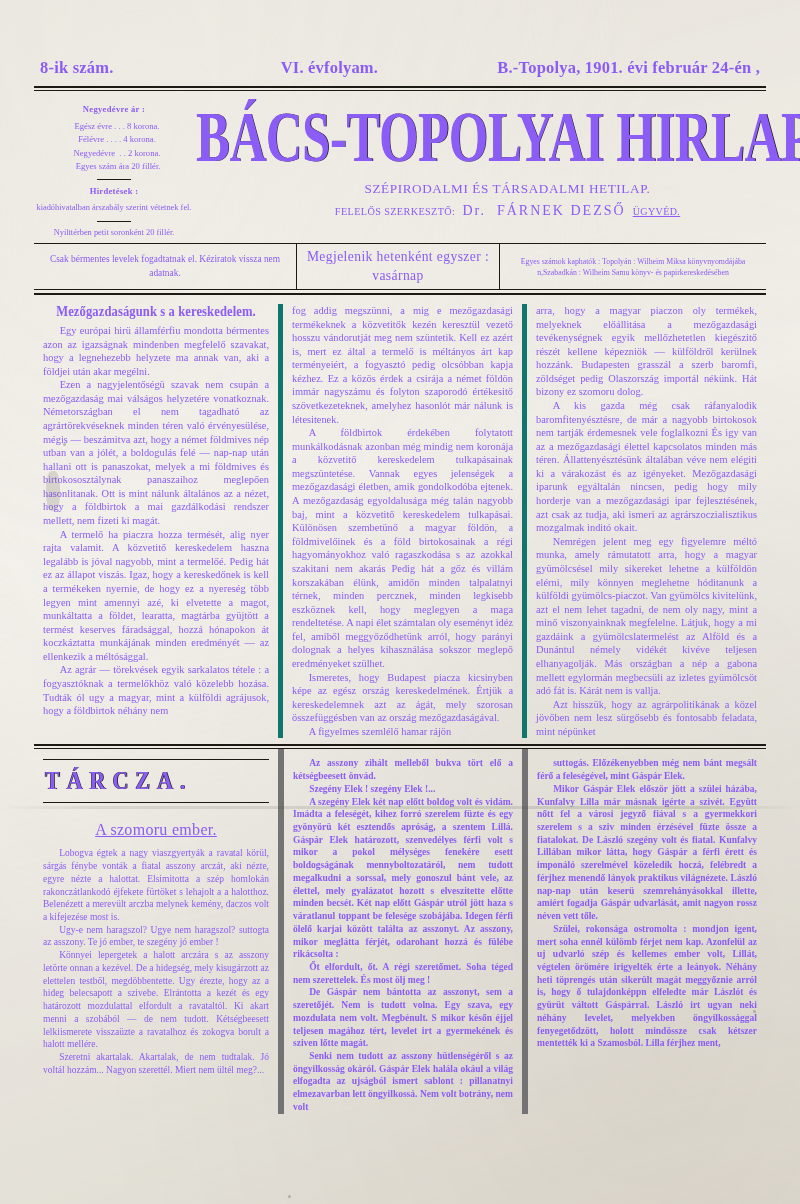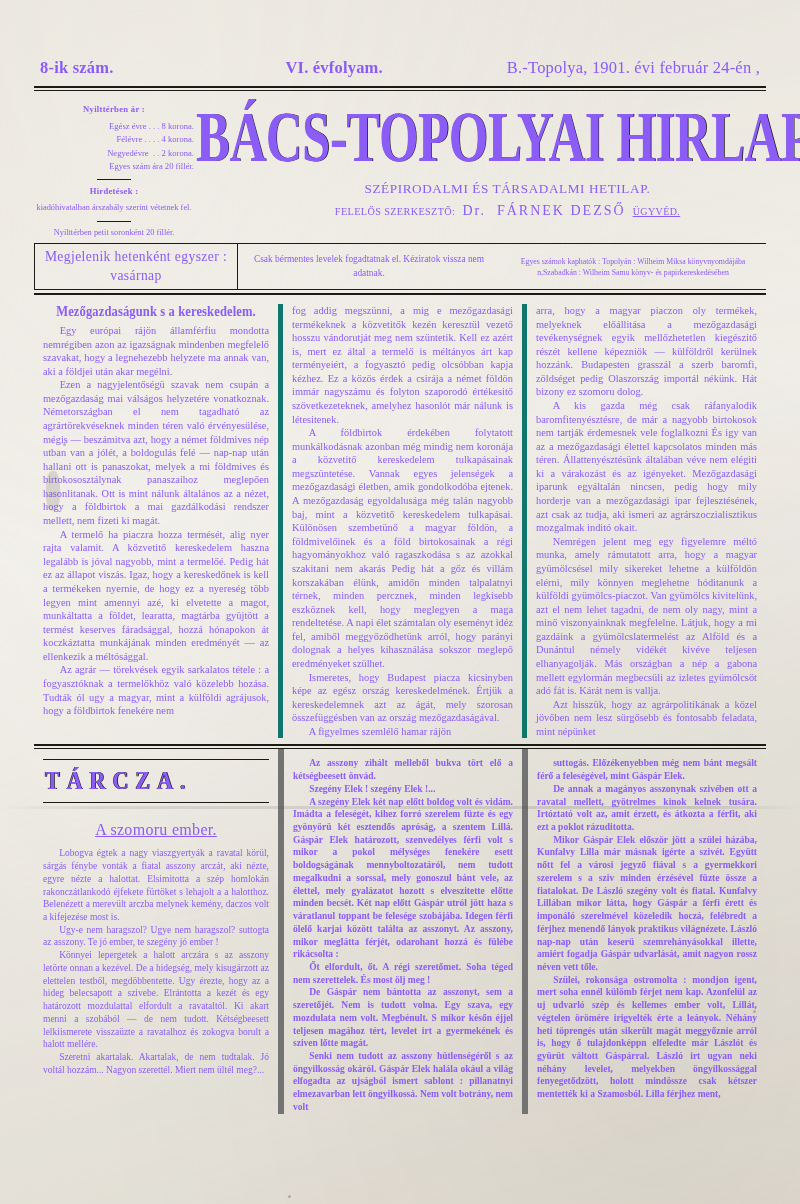--- a/index.html
+++ b/index.html
@@ -40,21 +40,21 @@
   .topline {
     display: flex;
     align-items: baseline;
     justify-content: space-between;
     padding: 58px 8px 6px 8px;
     font-size: 16.5px;
     letter-spacing: .2px;
   }
   .topline .tl-issue { font-weight: 700; }
   .topline .tl-vol { font-weight: 700; margin-left: 48px; }
-  .topline .tl-date { font-weight: 400; }
+  .topline .tl-date { font-weight: 700; }
 
   .rule-double {
     border: 0;
     border-top: 2.4px solid #1c1a14;
     border-bottom: 1px solid #1c1a14;
     height: 2px;
     margin: 2px 2px 0 2px;
   }
 
   
@@ -71,21 +71,21 @@
     text-align: center;
     padding-top: 6px;
   }
   .mast-side .side-head {
     font-weight: 700;
     font-size: 8.6px;
     letter-spacing: .3px;
     margin-bottom: 4px;
   }
   .price-list {
-    text-align: right;
+    text-align: center;
     padding-left: 6px;
     white-space: pre;
     line-height: 1.55;
     font-size: 8.6px;
   }
   .mini-rule {
     width: 34px;
     height: 0;
     border-top: 1.6px solid #1c1a14;
     margin: 6px auto 5px auto;
@@ -286,21 +286,21 @@
     <div class="topline">
       <span class="tl-issue">8-ik szám.</span>
       <span class="tl-vol">VI. évfolyam.</span>
       <span class="tl-date">B.-Topolya, 1901. évi február 24-én ,</span>
     </div>
     <hr class="rule-double">
 
     <div class="masthead">
 
       <div class="mast-side">
-        <div class="side-head">Nyilttérben ár :</div>
+        <div class="side-head">Negyedévre ár :</div>
         <div class="price-list">Egész évre . . . 8 korona.
 Félévre . . . . 4 korona.
 Negyedévre  . . 2 korona.
  Egyes szám ára 20 fillér.</div>
         <div class="mini-rule"></div>
         <div class="side-head">Hirdetések :</div>
         <div class="side-body">kiadóhivatalban árszabály szerint vétetnek fel.</div>
         <div class="mini-rule"></div>
         <div class="side-body">Nyilttérben petit soronként 20 fillér.</div>
       </div>
@@ -312,39 +312,39 @@
           <span class="ed-label">FELELŐS SZERKESZTŐ:</span>
           <span class="ed-name">Dr.</span>
           <span class="ed-name">FÁRNEK DEZSŐ</span>
           <span class="ed-role">ÜGYVÉD.</span>
         </div>
       </div>
 
     </div>
 
     <div class="infobar">
+      <div class="infobox ib-left">Csak bérmentes levelek fogadtatnak el. Kéziratok vissza nem adatnak.</div>
       <div class="infobox ib-mid">
         <div>
           <div>Megjelenik hetenként egyszer :</div>
           <div>vasárnap</div>
         </div>
       </div>
-      <div class="infobox ib-left">Csak bérmentes levelek fogadtatnak el. Kéziratok vissza nem adatnak.</div>
       <div class="infobox ib-right">Egyes számok kaphatók : Topolyán : Wilheim Miksa könyvnyomdájába n,Szabadkán : Wilheim Samu könyv- és papirkereskedésében</div>
     </div>
     <hr class="rule-after-info">
 
     <div class="cols">
 
       <div class="col">
         <h1 class="art-head">Mezőgazdaságunk s a kereskedelem.</h1>
-        <p class="body">Egy európai rájön államférfiu mondotta nemrégiben azon az igazságnak mindenben megfelelő szavakat, hogy a legnehezebb helyzete ma annak van, aki a földjei után akar megélni.</p>
+        <p class="body">Egy európai hirü államférfiu mondotta bérmentes azon az igazságnak mindenben megfelelő szavakat, hogy a legnehezebb helyzete ma annak van, aki a földjei után akar megélni.</p>
         <p class="body">Ezen a nagyjelentőségü szavak nem csupán a mezőgazdaság mai válságos helyzetére vonatkoznak. Németországban el nem tagadható az agrártörekvéseknek minden téren való érvényesülése, mégis — beszámitva azt, hogy a német földmives nép utban van a jólét, a boldogulás felé — nap-nap után hallani ott is panaszokat, melyek a mi földmives és birtokososztálynak panaszaihoz meglepően hasonlitanak. Ott is mint nálunk általános az a nézet, hogy a földbirtok a mai gazdálkodási rendszer mellett, nem fizeti ki magát.</p>
         <p class="body">A termelő ha piaczra hozza termését, alig nyer rajta valamit. A közvetitő kereskedelem haszna legalább is jóval nagyobb, mint a termelőé. Pedig hát ez az állapot viszás. Igaz, hogy a kereskedőnek is kell a termékeken nyernie, de hogy ez a nyereség több legyen mint amennyi azé, ki elvetette a magot, munkáltatta a földet, learatta, magtárba gyüjtött a termést keserves fáradsággal, hozzá hónapokon át koczkáztatta munkájának minden eredményét — az ellenkezik a méltósággal.</p>
-        <p class="body">Az agrár — törekvések egyik sarkalatos tétele : a fogyasztóknak a termelőkhöz való közelebb hozása. Tudták ól ugy a magyar, mint a külföldi agrájusok, hogy a földbirtok fenekére nem</p>
+        <p class="body">Az agrár — törekvések egyik sarkalatos tétele : a fogyasztóknak a termelőkhöz való közelebb hozása. Tudták ól ugy a magyar, mint a külföldi agrájusok, hogy a földbirtok néhány nem</p>
       </div>
 
       <div class="col">
         <p class="body" style="text-indent:0">fog addig megszünni, a mig e mezőgazdasági termékeknek a közvetitők kezén keresztül vezető hosszu vándorutját meg nem szüntetik. Kell ez azért is, mert ez által a termelő is méltányos árt kap terményeiért, a fogyasztó pedig olcsóbban kapja kézhez. Ez a közös érdek a csirája a német földön immár nagyszámu és folyton szaporodó értékesitő szövetkezeteknek, amelyhez hasonlót már nálunk is létesitenek.</p>
         <p class="body">A földbirtok érdekében folytatott munkálkodásnak azonban még mindig nem koronája a közvetitő kereskedelem tulkapásainak megszüntetése. Vannak egyes jelenségek a mezőgazdasági életben, amik gondolkodóba ejtenek. A mezőgazdaság egyoldalusága még talán nagyobb baj, mint a közvetitő kereskedelem tulkapásai. Különösen szembetünő a magyar földön, a földmivelőinek és a föld birtokosainak a régi hagyományokhoz való ragaszkodása s az azokkal szakitani nem akarás Pedig hát a gőz és villám korszakában élünk, amidőn minden talpalatnyi térnek, minden percznek, minden legkisebb eszköznek kell, hogy meglegyen a maga rendeltetése. A napi élet számtalan oly eseményt idéz fel, amiből meggyőződhetünk arról, hogy parányi dolognak a helyes kihasználása sokszor meglepő eredményeket szülhet.</p>
         <p class="body">Ismeretes, hogy Budapest piacza kicsinyben képe az egész ország kereskedelmének. Értjük a kereskedelemnek azt az ágát, mely szorosan összefüggésben van az ország mezőgazdaságával.</p>
         <p class="body">A figyelmes szemlélő hamar rájön</p>
       </div>
 
       <div class="col">
@@ -377,21 +377,20 @@
         <p class="body-sm">Az asszony zihált melleből bukva tört elő a kétségbeesett önvád.</p>
         <p class="body-sm">Szegény Elek ! szegény Elek !...</p>
         <p class="body-sm">A szegény Elek két nap előtt boldog volt és vidám. Imádta a feleségét, kihez forró szerelem füzte és egy gyönyörü két esztendős apróság, a szentem Lillá. Gáspár Elek határozott, szenvedélyes férfi volt s mikor a pokol mélységes fenekére esett boldogságának mennyboltozatáról, nem tudott megalkudni a sorssal, mely gonoszul bánt vele, az élettel, mely gyalázatot hozott s elveszitette előtte minden becsét. Két nap előtt Gáspár utról jött haza s váratlanul toppant be felesége szobájába. Idegen férfi ölelő karjai között találta az asszonyt. Az asszony, mikor meglátta férjét, odarohant hozzá és fülébe rikácsolta :</p>
         <p class="body-sm">Őt elfordult, őt. A régi szeretőmet. Soha téged nem szerettelek. És most ölj meg !</p>
         <p class="body-sm">De Gáspár nem bántotta az asszonyt, sem a szeretőjét. Nem is tudott volna. Egy szava, egy mozdulata nem volt. Megbénult. S mikor későn éjjel teljesen magához tért, levelet irt a gyermekének és sziven lőtte magát.</p>
         <p class="body-sm">Senki nem tudott az asszony hütlenségéről s az öngyilkosság okáról. Gáspár Elek halála okául a világ elfogadta az ujságból ismert sablont : pillanatnyi elmezavarban lett öngyilkossá. Nem volt botrány, nem volt</p>
       </div>
 
       <div class="col-l pad-top-sm">
         <p class="body-sm">suttogás. Előzékenyebben még nem bánt megsált férő a feleségével, mint Gáspár Elek.</p>
-        <p class="body-sm">De annak a magányos asszonynak szivében ott a ravatal mellett, gyötrelmes kinok kelnek tusára. Irtóztató volt az, amit érzett, és átkozta a férfit, aki ezt a poklot rázuditotta.</p>
         <p class="body-sm">Mikor Gáspár Elek először jött a szülei házába, Kunfalvy Lilla már másnak igérte a szivét. Együtt nőtt fel a városi jegyző fiával s a gyermekkori szerelem s a sziv minden érzésével füzte össze a fiatalokat. De László szegény volt és fiatal. Kunfalvy Lillában mikor látta, hogy Gáspár a férfi érett és imponáló szerelmével közeledik hoczá, felébredt a férjhez menendő lányok praktikus világnézete. László nap-nap után keserü szemrehányásokkal illette, amiért fogadja Gáspár udvarlását, amit nagyon rossz néven vett tőle.</p>
         <p class="body-sm">Szülei, rokonsága ostromolta : mondjon igent, mert soha ennél külömb férjet nem kap. Azonfelül az uj udvarló szép és kellemes ember volt, Lillát, végtelen örömére irigyelték érte a leányok. Néhány heti töprengés után sikerült magát meggyőznie arról is, hogy ő tulajdonképpn elfeledte már Lászlót és gyürüt váltott Gáspárral. László irt ugyan neki néhány levelet, melyekben öngyilkossággal fenyegetődzött, holott mindössze csak kétszer mentették ki a Szamosból. Lilla férjhez ment,</p>
       </div>
 
     </div>
 
   </div>
 </div>
 
 </body></html>

